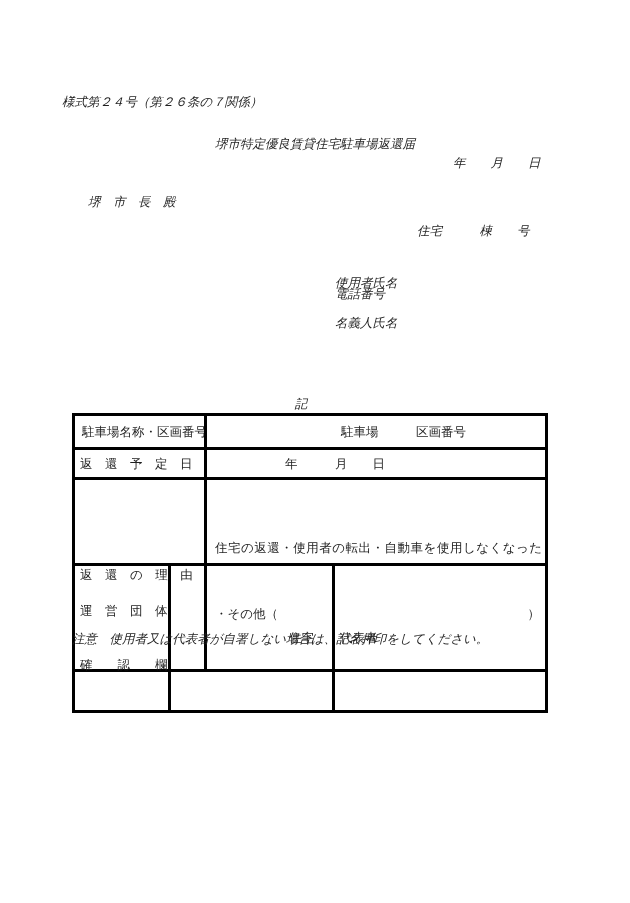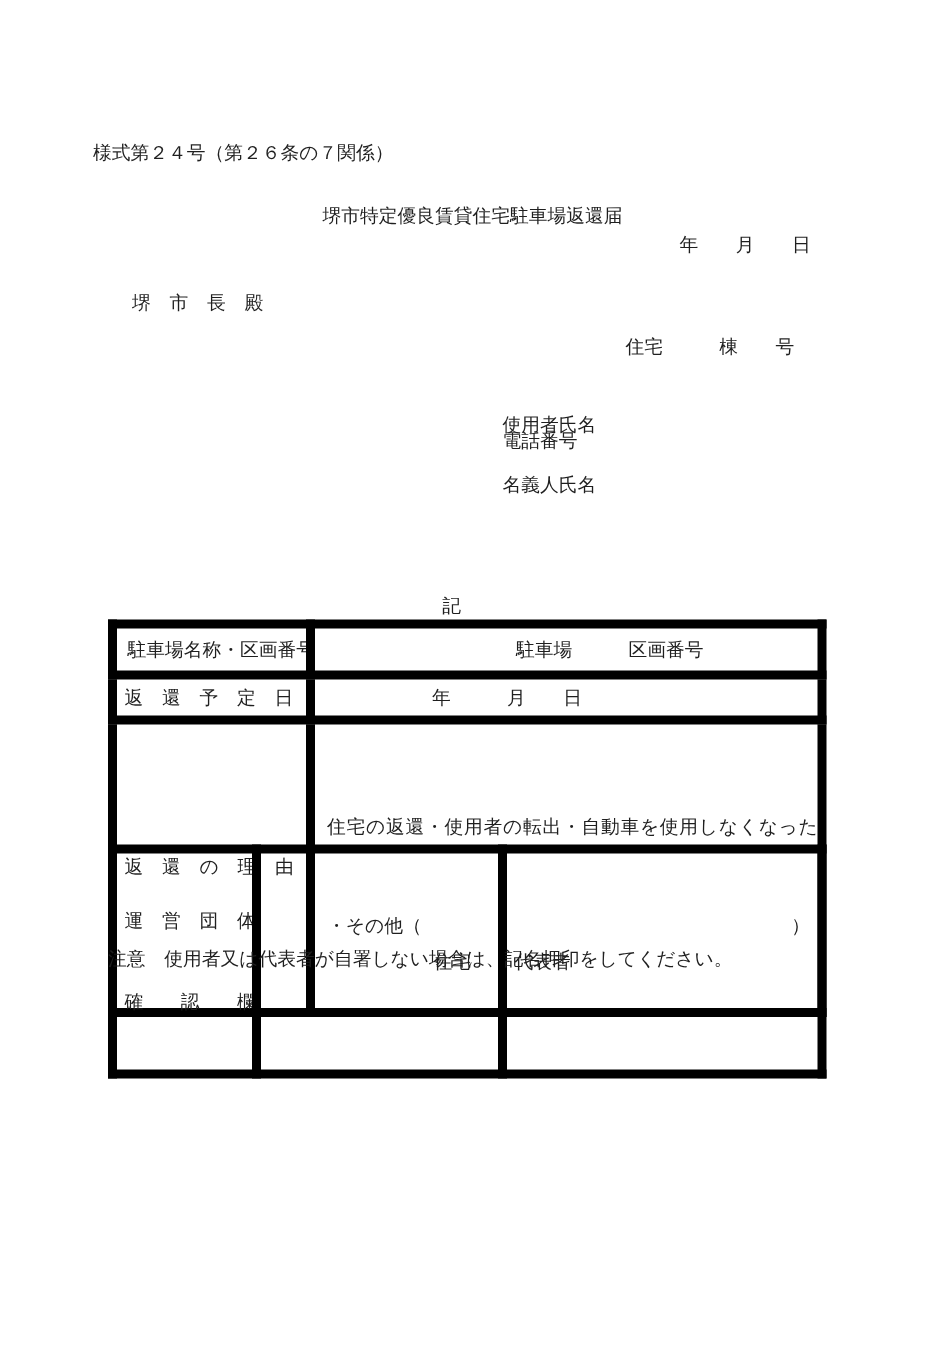--- a/index.html
+++ b/index.html
@@ -7,37 +7,37 @@
     position: relative;
     width: 630px;
     height: 903px;
     background: #ffffff;
     font-family: "Liberation Serif", "DejaVu Serif", serif;
     font-size: 12.5px;
     color: #1f1f1f;
     line-height: 14px;
     overflow: hidden;
   }
-  .abs { position: absolute; white-space: pre; }
+  .abs { position: absolute; white-space: pre; font-style: italic; }
 
   .form-number   { left: 62px;  top: 95px; }
   .doc-title     { left: 0;     top: 137px; width: 630px; text-align: center; }
   .date-line     { left: 453px; top: 156px; }
   .addressee     { left: 88px;  top: 195px; }
   .housing-line  { left: 417px; top: 224px; }
   .lbl-user      { left: 335px; top: 276px; }
   .lbl-phone     { left: 335px; top: 287px; }
   .lbl-holder    { left: 335px; top: 316px; }
   .body-par      { left: 62px;  top: 353px; width: 516px; line-height: 20px; }
   .body-par .l1  { text-indent: 21px; }
   .record-head   { left: 0;     top: 397px; width: 602px; text-align: center; }
   .note-line     { left: 72px;  top: 632px; }
 
   table { border-collapse: collapse; table-layout: fixed; position: absolute; }
-  td { border: 6px solid #000000; padding: 0; vertical-align: middle; overflow: hidden; white-space: pre; }
+  td { border: 3px solid #000000; padding: 0; vertical-align: middle; overflow: hidden; white-space: pre; }
 
   .return-table { left: 72px; top: 413px; width: 473px; }
   .return-table col.c1 { width: 132px; }
   .return-table col.c2 { width: 341px; }
   .return-table tr.r1 { height: 34px; }
   .return-table tr.r2 { height: 30px; margin-left: 44px; }
   .return-table tr.r3 { height: 66px; }
   .return-table .lab1 { padding-left: 7px; }
   .return-table .lab  { padding-left: 5px; }
   .return-table .val1 { padding-left: 134px; }

